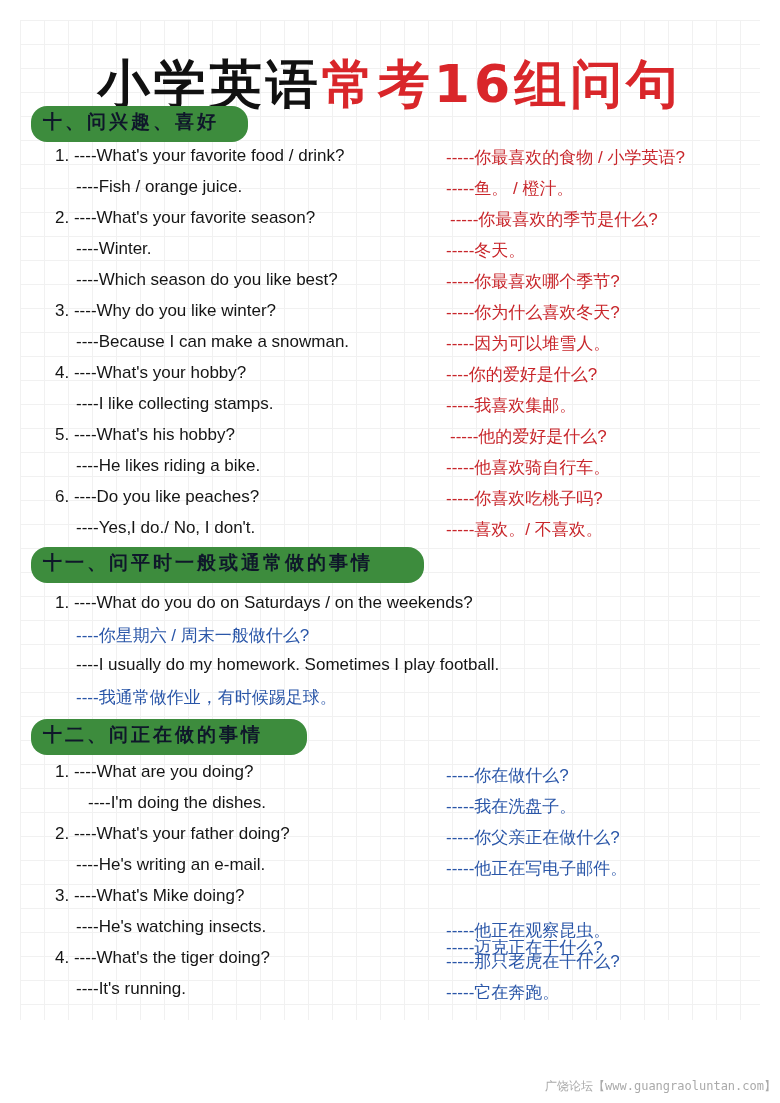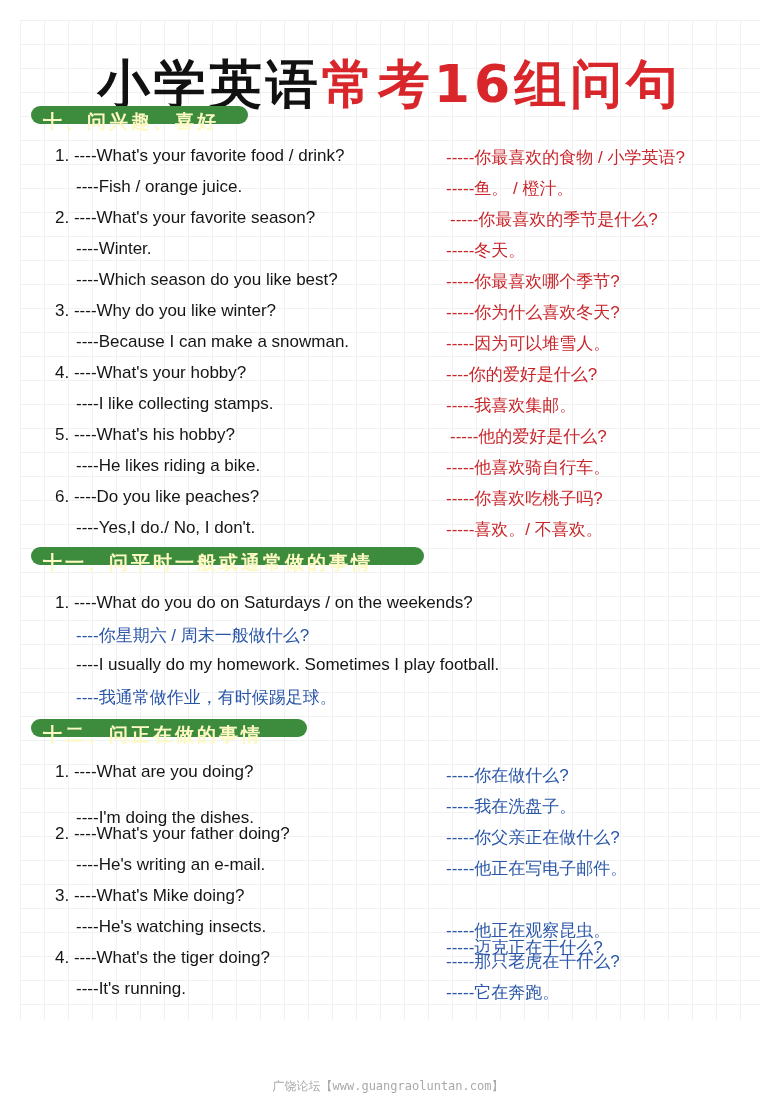--- a/index.html
+++ b/index.html
@@ -5,26 +5,26 @@
   html,body{margin:0;padding:0;}
   body{width:780px;height:1103px;background:#fff;position:relative;overflow:hidden;
     font-family:"DejaVu Sans","Liberation Sans",sans-serif;}
   .page{position:absolute;left:20px;top:20px;width:740px;height:1000px;
     background-image:linear-gradient(#f1f1f1 1px,transparent 1px),linear-gradient(90deg,#f1f1f1 1px,transparent 1px);
     background-size:24px 24px;}
   .title{position:absolute;top:50px;left:0;width:780px;text-align:center;font-size:52px;font-weight:bold;letter-spacing:4px;
     font-family:"DejaVu Sans",sans-serif;}
   .title .black{color:#111;}
   .title .red{color:#d9262a;}
-  .pill{position:absolute;left:31px;height:18px;background:#3d8c3d;border-radius:16px;color:#fef9c3;
+  .pill{position:absolute;left:31px;height:36px;background:#3d8c3d;border-radius:16px;color:#0f172a;
     font-size:19px;font-weight:bold;line-height:31px;padding-left:12px;letter-spacing:3px;box-sizing:border-box;}
   .line{position:absolute;font-size:17px;color:#151515;white-space:nowrap;font-family:"Liberation Sans",sans-serif;}
   .cn-red{color:#c8262b;}
   .cn-blue{color:#2a56a8;}
-  .footer{position:absolute;top:1078px;left:0;width:776px;text-align:center;font-size:12px;color:#aaa;
+  .footer{position:absolute;top:1078px;left:0;width:776px;text-align:right;font-size:12px;color:#aaa;
     font-family:"DejaVu Sans Mono",monospace;}
 </style>
 </head>
 <body>
 
 <div class="page"></div>
 
 <div class="title">
   <span class="black">小学英语</span><span class="red">常考16组问句</span>
 </div>
@@ -75,21 +75,21 @@
 <div class="line" style="left:55px;top:593px;">1. ----What do you do on Saturdays / on the weekends?</div>
 <div class="line cn-blue" style="left:76px;top:624px;">----你星期六 / 周末一般做什么?</div>
 <div class="line" style="left:76px;top:655px;">----I usually do my homework. Sometimes I play football.</div>
 <div class="line cn-blue" style="left:76px;top:686px;">----我通常做作业，有时候踢足球。</div>
 
 <div class="pill" style="top:719px;width:276px;">十二、问正在做的事情</div>
 
 <div class="line" style="left:55px;top:762px;">1. ----What are you doing?</div>
 <div class="line cn-blue" style="left:446px;top:764px;">-----你在做什么?</div>
 
-<div class="line" style="left:76px;top:793px;margin-top:15px;">----I'm doing the dishes.</div>
+<div class="line" style="left:88px;top:793px;">----I'm doing the dishes.</div>
 <div class="line cn-blue" style="left:446px;top:795px;">-----我在洗盘子。</div>
 
 <div class="line" style="left:55px;top:824px;">2. ----What's your father doing?</div>
 <div class="line cn-blue" style="left:446px;top:826px;">-----你父亲正在做什么?</div>
 
 <div class="line" style="left:76px;top:855px;text-align:right;">----He's writing an e-mail.</div>
 <div class="line cn-blue" style="left:446px;top:857px;">-----他正在写电子邮件。</div>
 
 <div class="line" style="left:55px;top:886px;">3. ----What's Mike doing?</div>
 <div class="line cn-blue" style="left:446px;top:888px;margin-top:48px;">-----迈克正在干什么?</div>

